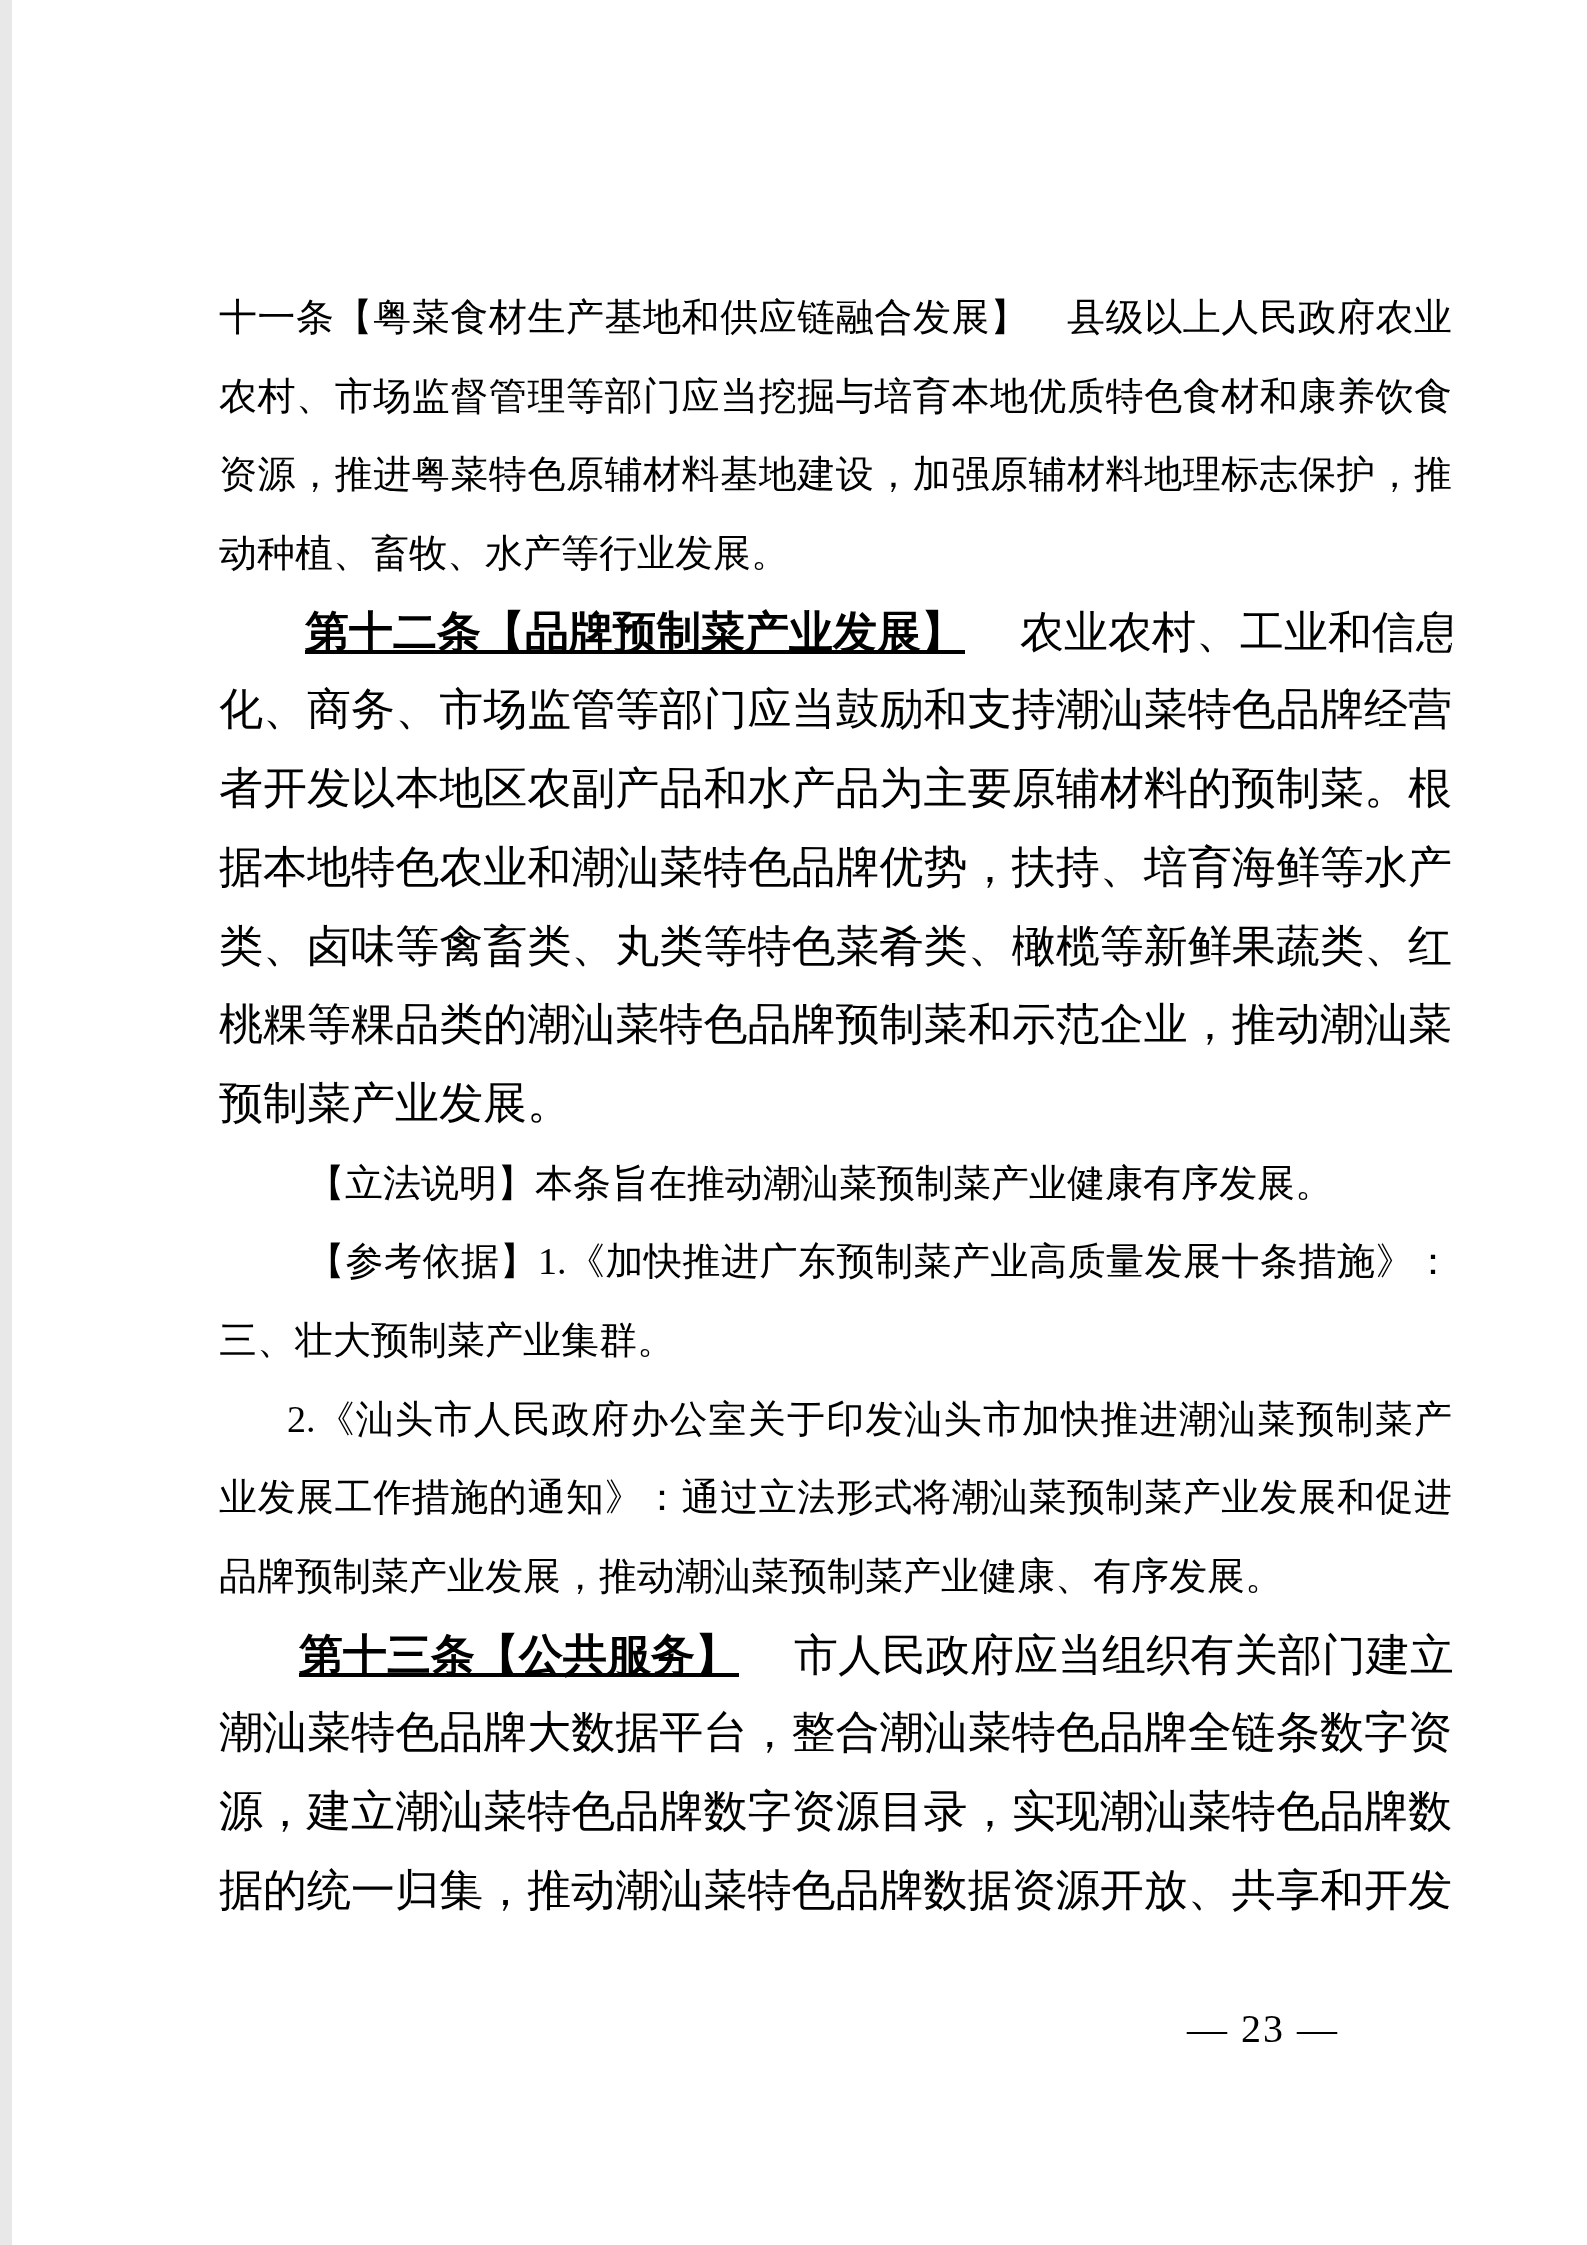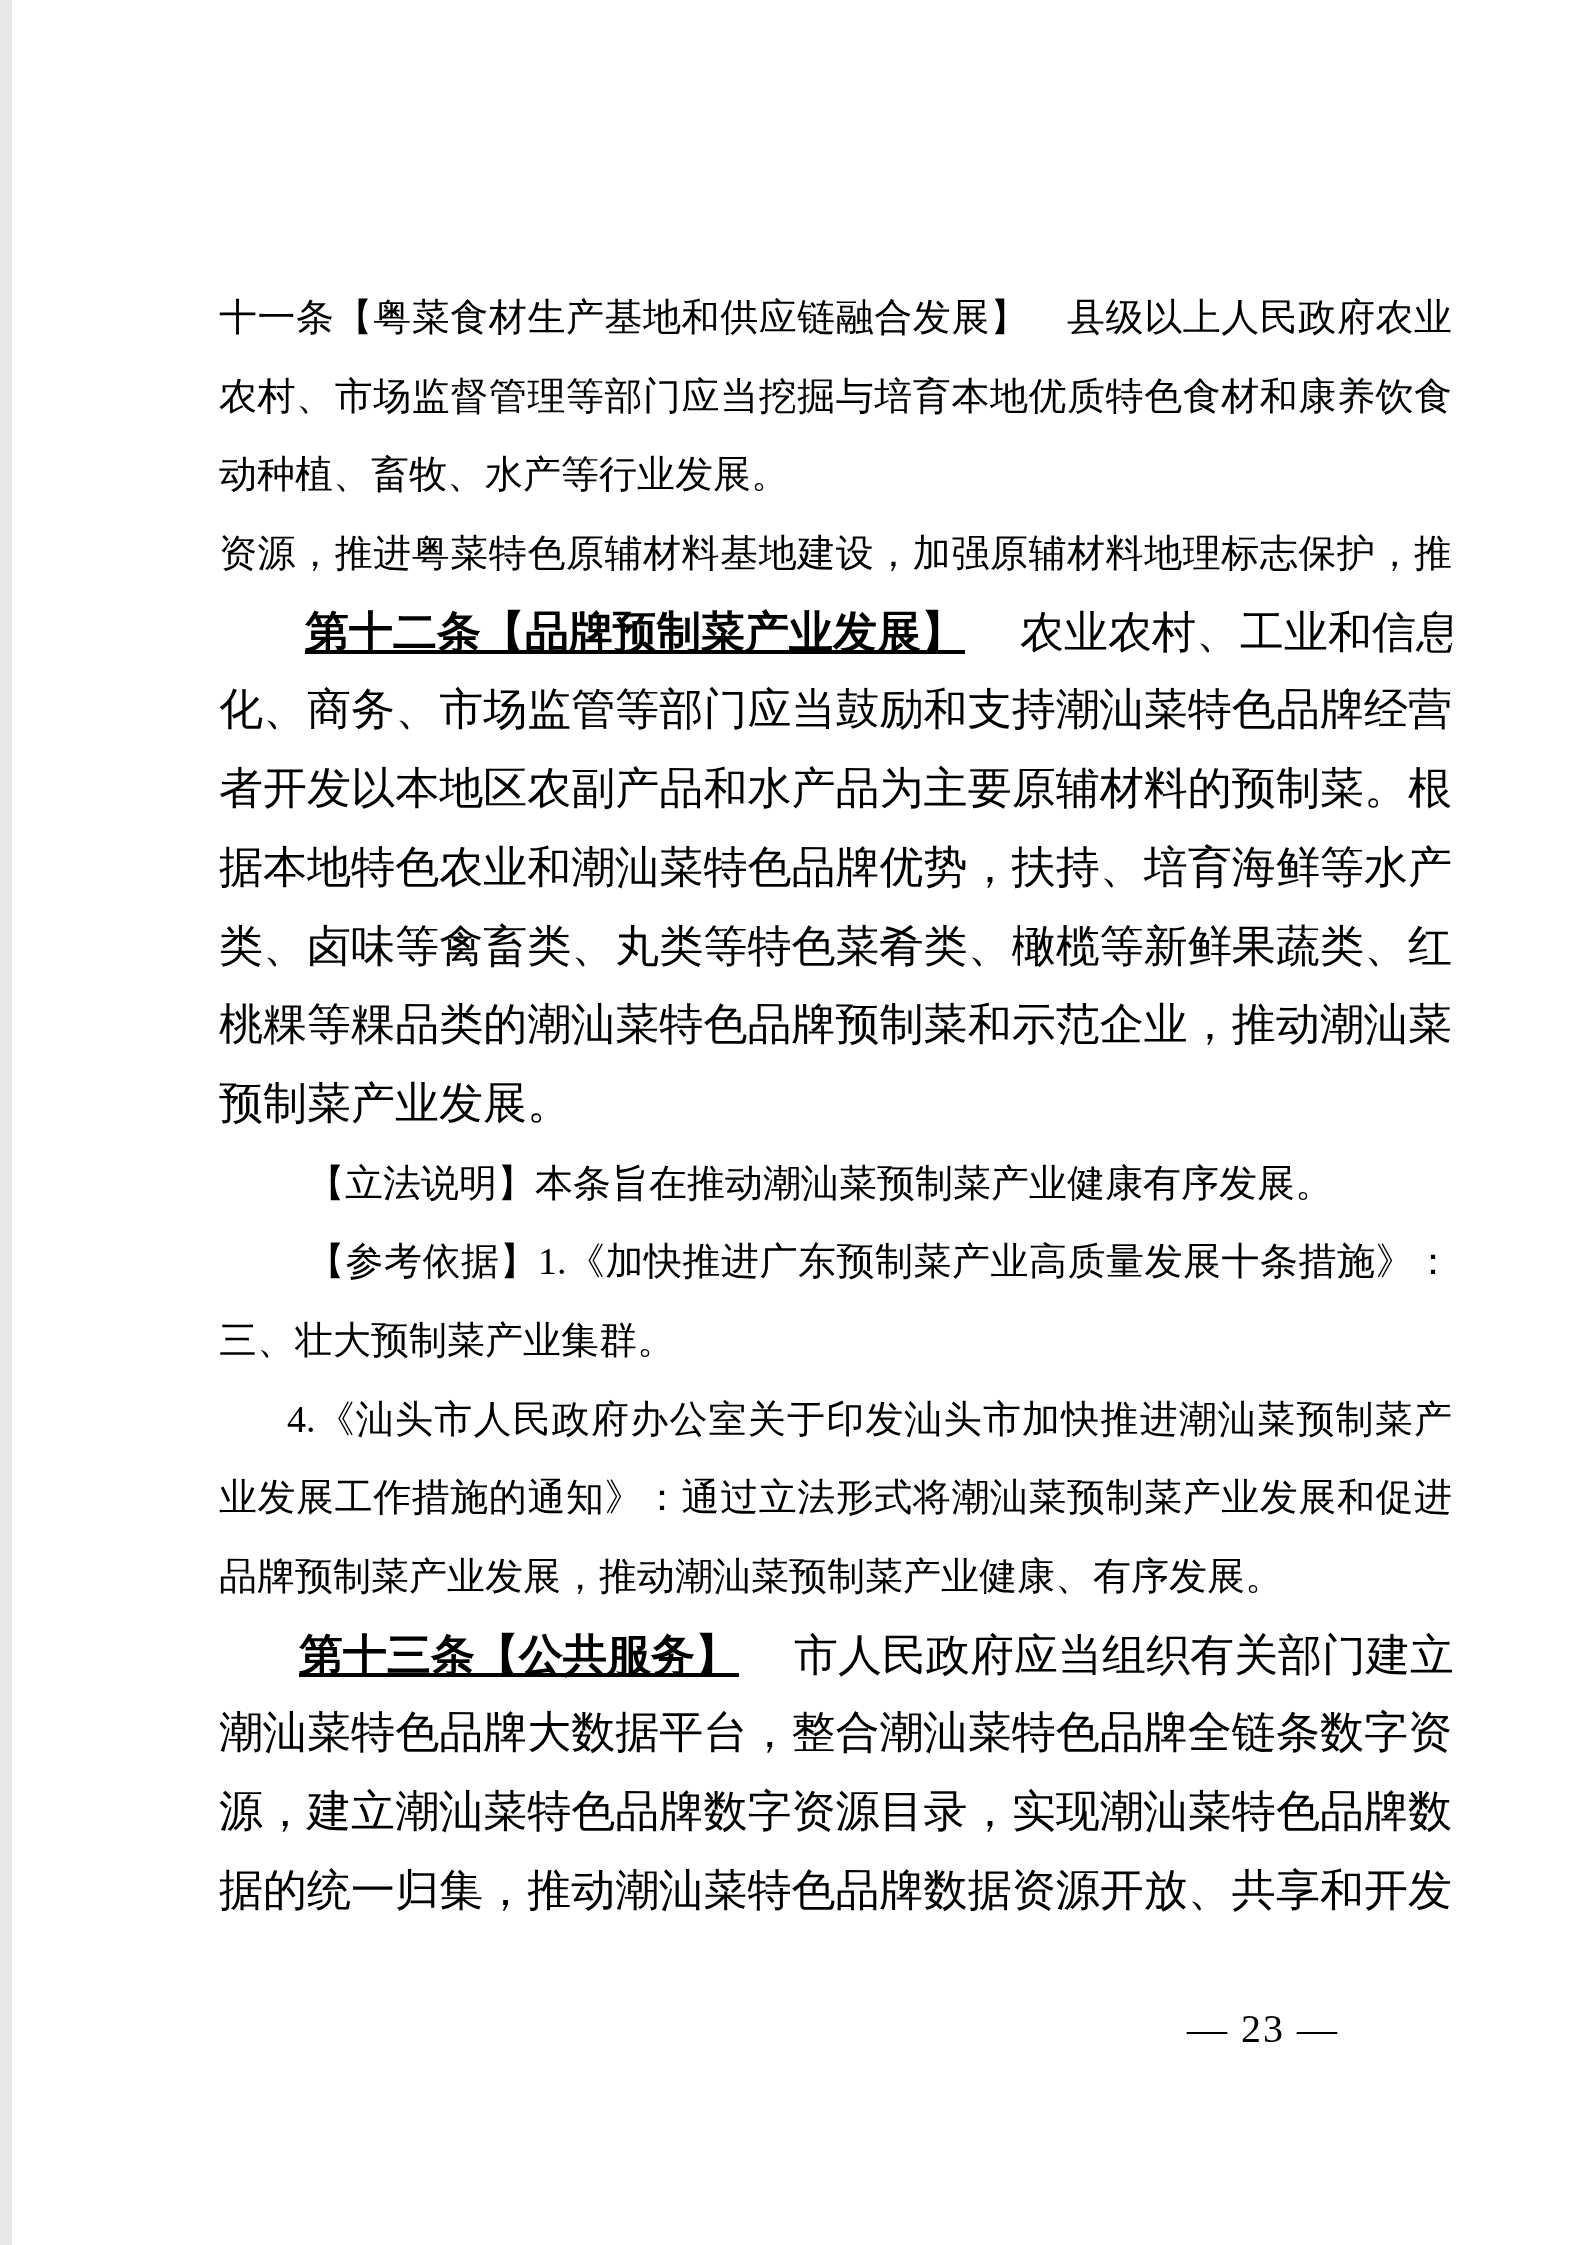--- a/index.html
+++ b/index.html
@@ -61,33 +61,33 @@
     white-space: nowrap;
   }
 </style>
 </head>
 <body>
 
 <div class="page">
   <div class="text-block">
       <div class="line s fill"><span class="seg">十一条【粤菜食材生产基地和供应链融合发展】　县级以上人民政府农业</span></div>
       <div class="line s fill"><span class="seg">农村、市场监督管理等部门应当挖掘与培育本地优质特色食材和康养饮食</span></div>
+      <div class="line s fill"><span class="seg">资源，推进粤菜特色原辅材料基地建设，加强原辅材料地理标志保护，推</span></div>
       <div class="line s"><span class="seg">动种植、畜牧、水产等行业发展。</span></div>
-      <div class="line s fill"><span class="seg">资源，推进粤菜特色原辅材料基地建设，加强原辅材料地理标志保护，推</span></div>
       <div class="line l fill" style="padding-left: 86px;"><span class="seg b">第十二条【品牌预制菜产业发展】</span><span class="seg">　 农业农村、工业和信息</span></div>
       <div class="line l fill"><span class="seg">化、商务、市场监管等部门应当鼓励和支持潮汕菜特色品牌经营</span></div>
       <div class="line l fill"><span class="seg">者开发以本地区农副产品和水产品为主要原辅材料的预制菜。根</span></div>
       <div class="line l fill"><span class="seg">据本地特色农业和潮汕菜特色品牌优势，扶持、培育海鲜等水产</span></div>
       <div class="line l fill"><span class="seg">类、卤味等禽畜类、丸类等特色菜肴类、橄榄等新鲜果蔬类、红</span></div>
       <div class="line l fill"><span class="seg">桃粿等粿品类的潮汕菜特色品牌预制菜和示范企业，推动潮汕菜</span></div>
       <div class="line l"><span class="seg">预制菜产业发展。</span></div>
       <div class="line s" style="padding-left: 88px;"><span class="seg">【立法说明】本条旨在推动潮汕菜预制菜产业健康有序发展。</span></div>
       <div class="line s fill" style="padding-left: 88px;"><span class="seg">【参考依据】1.《加快推进广东预制菜产业高质量发展十条措施》：</span></div>
       <div class="line s"><span class="seg">三、壮大预制菜产业集群。</span></div>
-      <div class="line s fill" style="padding-left: 68px;"><span class="seg">4.《汕头市人民政府办公室关于印发汕头市加快推进潮汕菜预制菜产</span></div>
+      <div class="line s fill" style="padding-left: 68px;"><span class="seg">2.《汕头市人民政府办公室关于印发汕头市加快推进潮汕菜预制菜产</span></div>
       <div class="line s fill"><span class="seg">业发展工作措施的通知》：通过立法形式将潮汕菜预制菜产业发展和促进</span></div>
       <div class="line s"><span class="seg">品牌预制菜产业发展，推动潮汕菜预制菜产业健康、有序发展。</span></div>
       <div class="line l fill" style="padding-left: 80px;"><span class="seg b">第十三条【公共服务】</span><span class="seg">　 市人民政府应当组织有关部门建立</span></div>
       <div class="line l fill"><span class="seg">潮汕菜特色品牌大数据平台，整合潮汕菜特色品牌全链条数字资</span></div>
       <div class="line l fill"><span class="seg">源，建立潮汕菜特色品牌数字资源目录，实现潮汕菜特色品牌数</span></div>
       <div class="line l fill"><span class="seg">据的统一归集，推动潮汕菜特色品牌数据资源开放、共享和开发</span></div>
     </div>
   <div class="page-number">— 23 —</div>
 </div>
 

